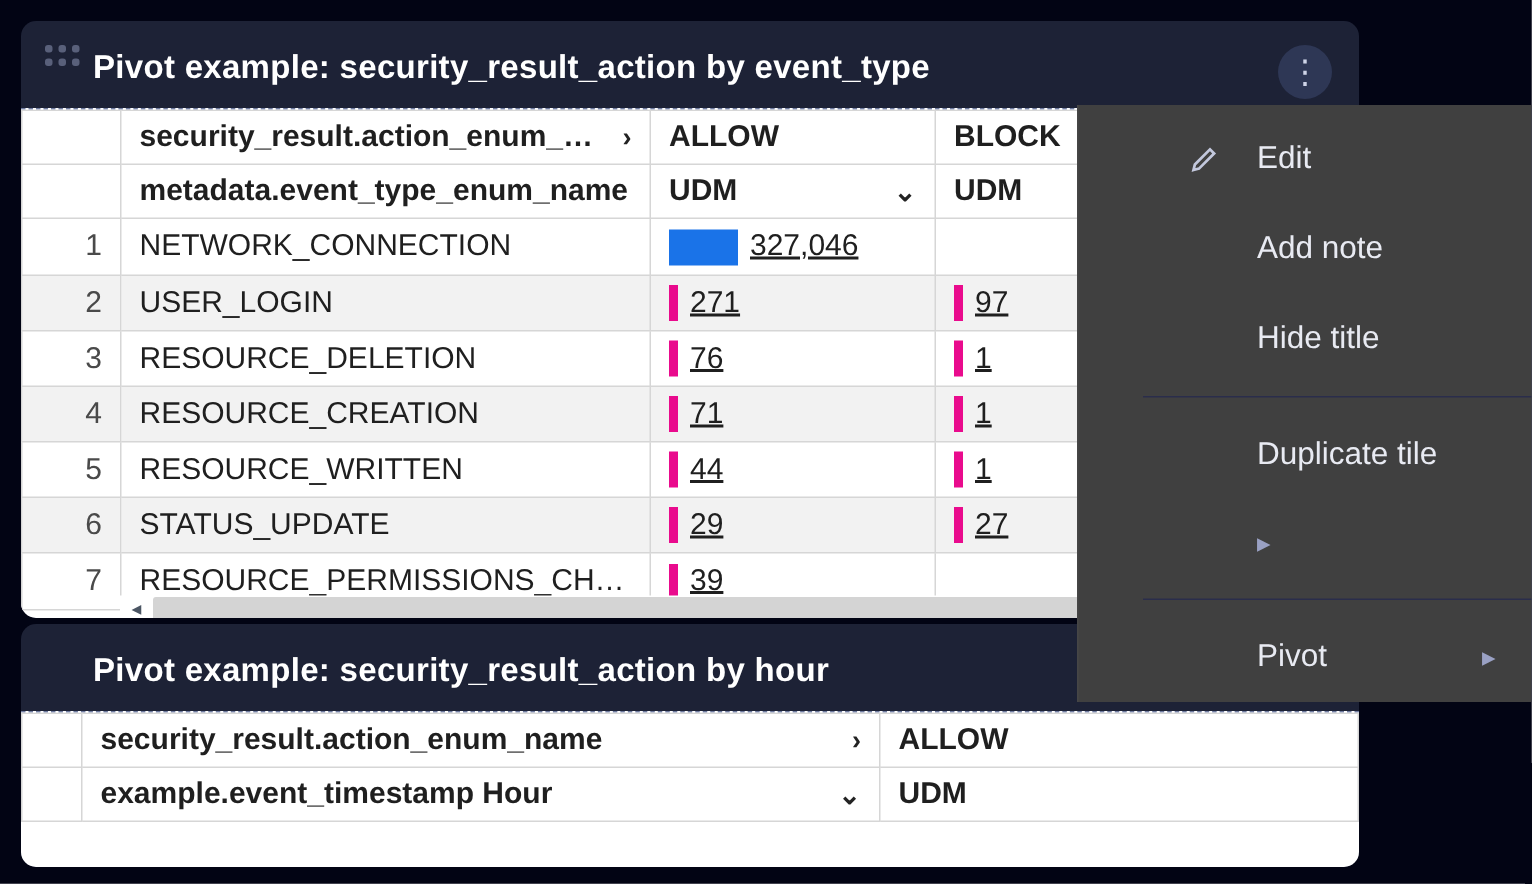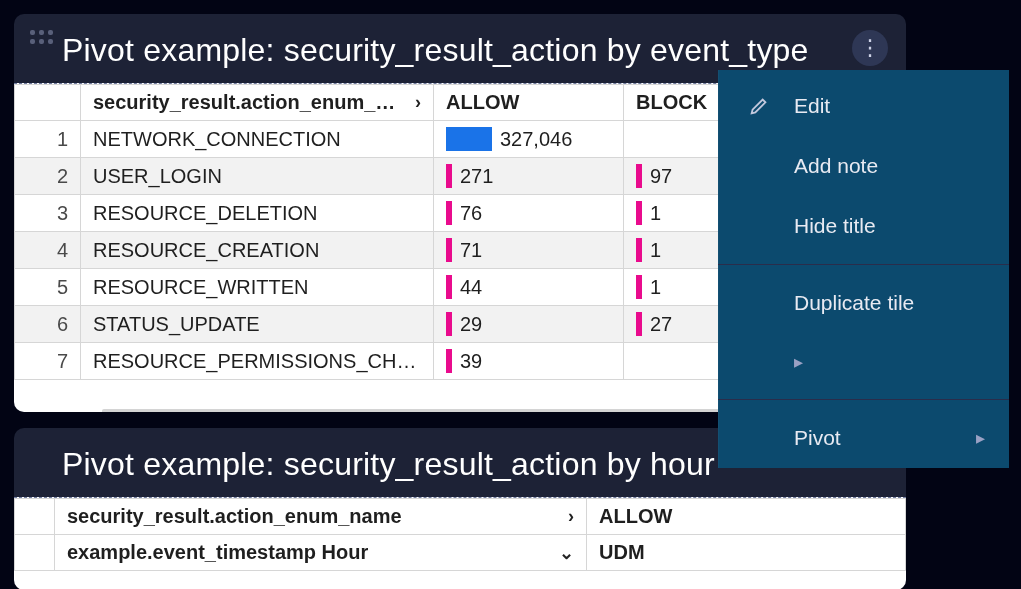--- a/index.html
+++ b/index.html
@@ -15,39 +15,39 @@
 
   .tile {
     position: absolute;
     left: 14px;
     right: 115px;
     background: #1d2236;
     border-radius: 10px;
     overflow: hidden;
   }
   .tile.primary { top: 14px; height: 398px; }
-  .tile.secondary { top: 428px; height: 162px; }
+  .tile.secondary { top: 416px; height: 162px; }
 
   .tile-header {
     padding: 18px 20px 14px 48px;
     position: relative;
     color: #ffffff;
   }
   .tile-drag {
     position: absolute;
     left: 16px; top: 16px;
     width: 22px; height: 22px;
     display: grid;
     grid-template-columns: repeat(3, 5px);
     grid-template-rows: repeat(2, 5px);
     gap: 4px;
     opacity: .55;
   }
   .tile-drag span { background:#8a93b3; border-radius:2px; }
-  .tile-title { font-size: 32px; font-weight: 400; letter-spacing:.2px; }
+  .tile-title { font-size: 22px; font-weight: 700; letter-spacing:.2px; }
   .tile-kebab {
     position:absolute; right:18px; top:16px;
     width:36px; height:36px; border-radius:50%;
     background:#2e3755; color:#cfd4e8;
     display:flex; align-items:center; justify-content:center;
     font-size:22px; line-height:1;
   }
 
   .table-wrap {
     background:#ffffff;
@@ -89,38 +89,39 @@
   }
   .pivot td.num { text-align:right; color:#4a4a4a; }
   .pivot tr.ev td { background:#f2f2f2; }
   .pivot th { font-weight:700; background:#ffffff; }
   .pivot th.empty { background:#ffffff; }
   .hdr-flex { display:flex; align-items:center; justify-content:space-between; gap:8px; }
   .hdr-flex .txt { overflow:hidden; text-overflow:ellipsis; }
   .chev { font-size:18px; color:#232323; flex:0 0 auto; }
 
   
-  .vcell { display:flex; align-items:center; gap:8px; }
+  .vcell { display:flex; align-items:center; gap:8px;text-decoration:underline; }
   .bar { height:24px; background:#e90b8d; flex:0 0 auto; }
   .bar.blue { background:#1a73e8; }
   .bar.w36 { width:46px; }      
   .bar.wthin { width:6px; }
   .nullsym { display:inline-block; width:100%; text-align:center; font-style:italic; color:#5a5a5a; font-size:20px; }
 
   
   .ctx-menu {
     position:absolute;
     left: 718px;
     top: 70px;
-    right: 12px;
-    background:#0c4a6e;
+    right: 0;
+    background:#404040;
     color:#e8eaf2;
     font-size:21px;
     padding-top: 6px;
     box-shadow: inset 1px 0 0 rgba(255,255,255,.03);
+    padding-left: 44px;
   }
   .ctx-item {
     display:flex; align-items:center; gap:22px;
     padding: 18px 24px 18px 28px;
     cursor:pointer;
   }
   .ctx-icon { width:26px; display:flex; align-items:center; justify-content:center; color:#b8bdd6; }
   .ctx-label { flex:1; }
   .ctx-caret { color:#9aa1c4; font-size:18px; }
   .ctx-sep { height:1px; background:#2a2d4b; margin: 8px 0; }
@@ -157,20 +158,33 @@
           <th class="empty"></th>
           <th>
             <div class="hdr-flex">
               <span class="txt">security_result.action_enum_name</span>
               <span class="chev">›</span>
             </div>
           </th>
           <th><span>ALLOW</span></th>
           <th><span>BLOCK</span></th>
         </tr>
+        <tr>
+          <th class="empty"></th>
+          <th>
+            <span>metadata.event_type_enum_name</span>
+          </th>
+          <th>
+            <div class="hdr-flex">
+              <span class="txt">UDM</span>
+              <span class="chev">⌄</span>
+            </div>
+          </th>
+          <th><span>UDM</span></th>
+        </tr>
       </thead>
       <tbody id="t1body">
           <tr class="">
             <td class="num">1</td>
             <td>NETWORK_CONNECTION</td>
             <td>
               <div class="vcell">
                 <div class="bar blue w36"></div>
                 <span>327,046</span>
               </div>

